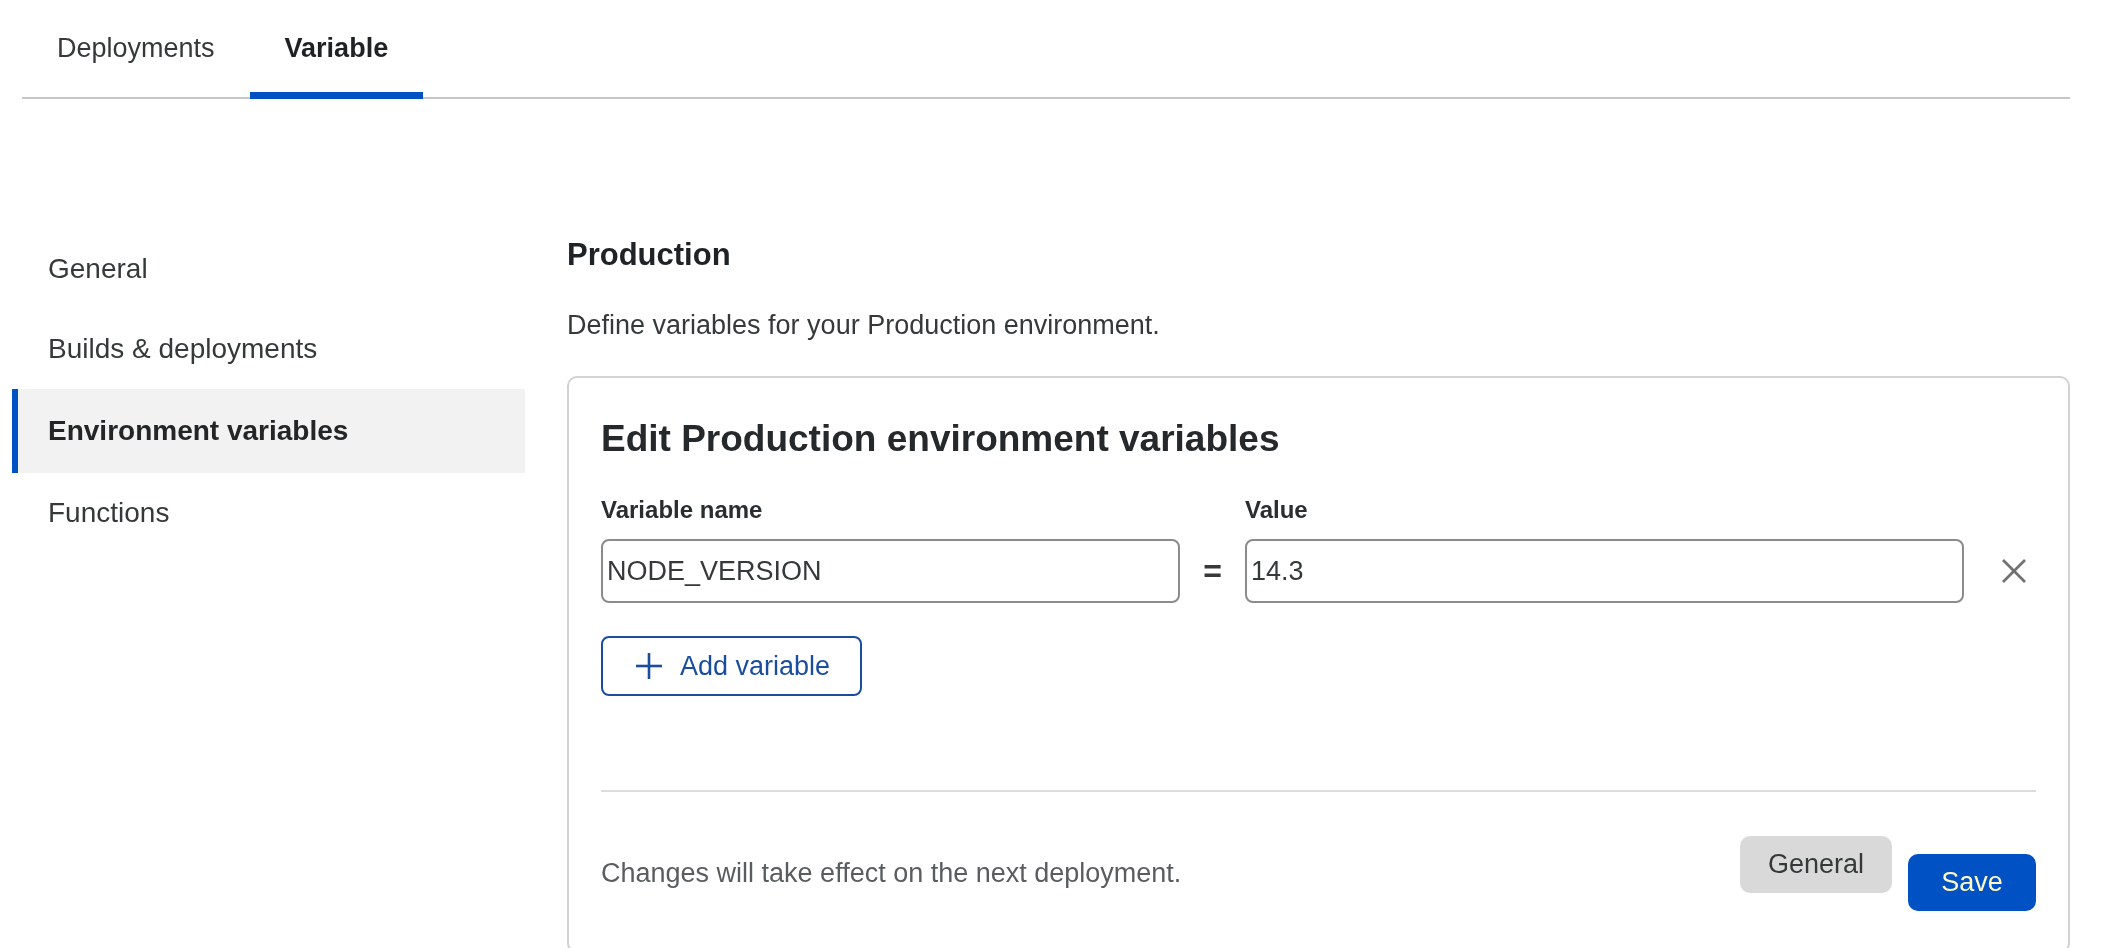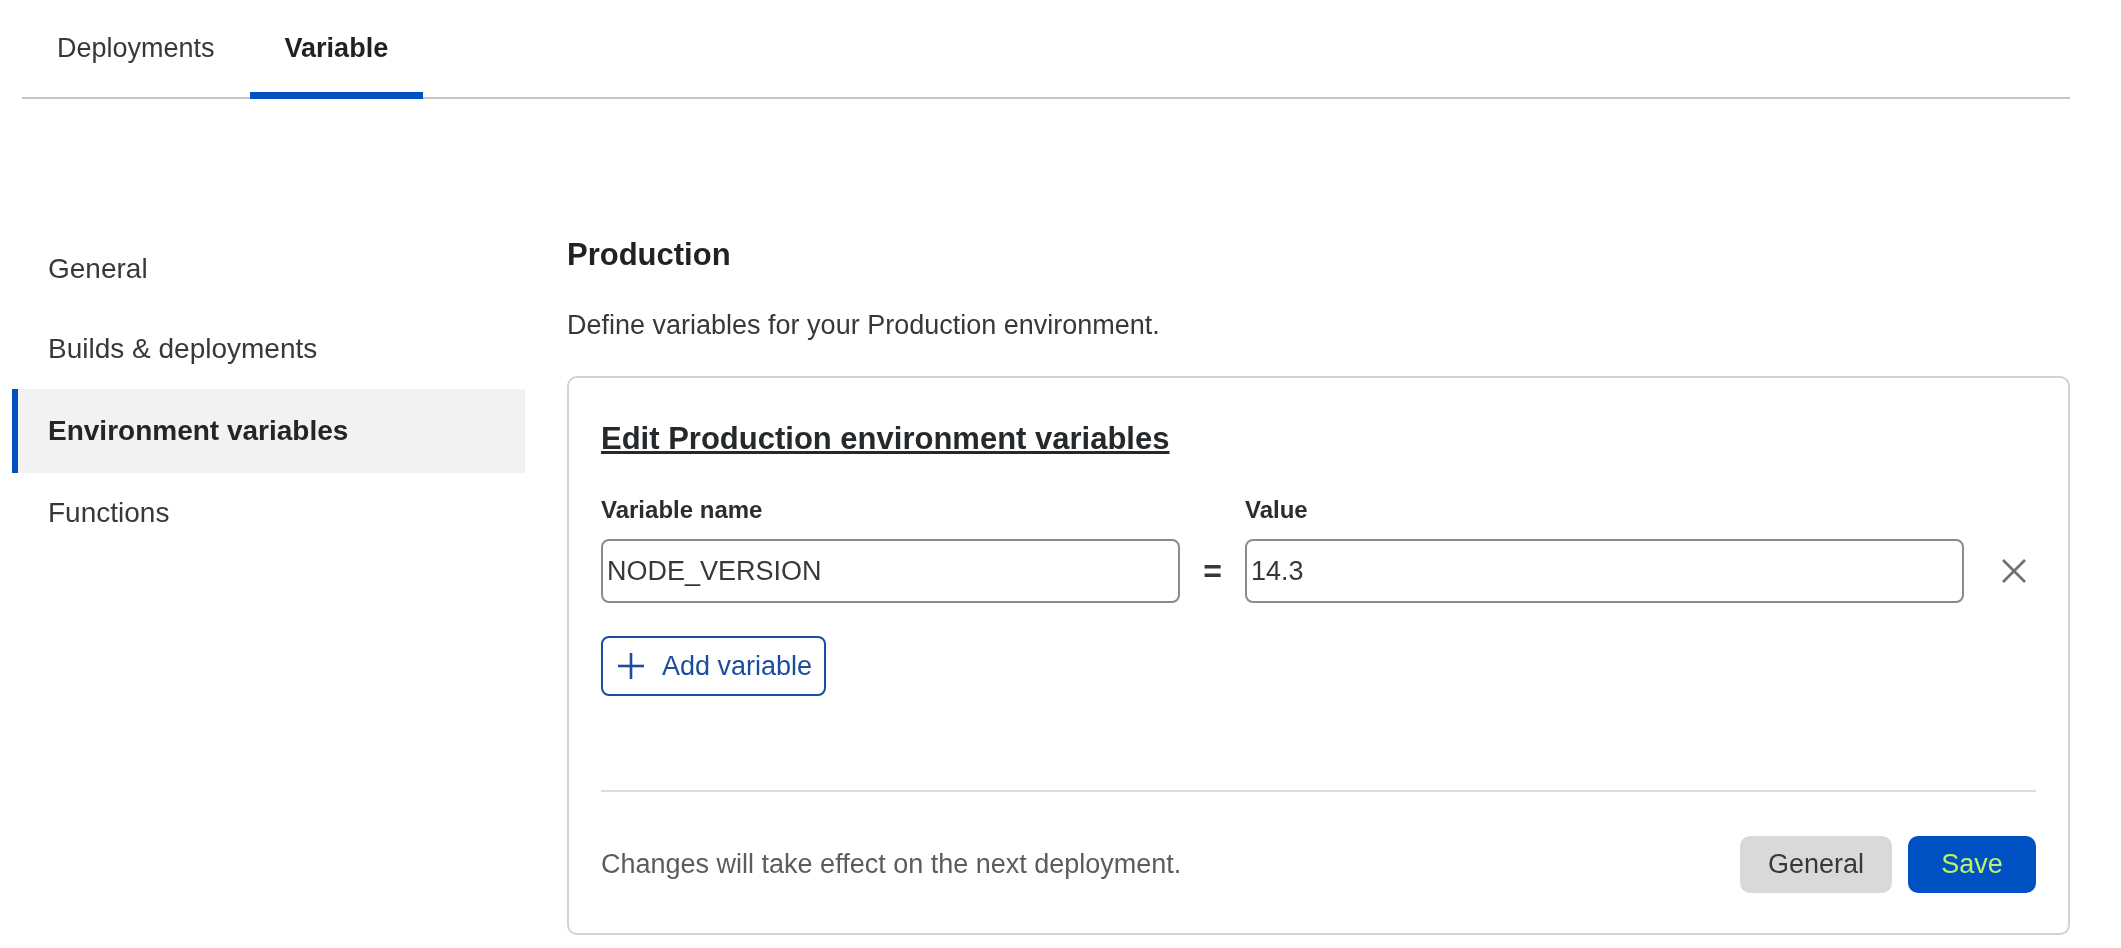--- a/index.html
+++ b/index.html
@@ -42,21 +42,21 @@
   
   .main { position:absolute; left:567px; top:237px; width:1503px; }
   .section-title { font-size:31px; line-height:36px; font-weight:700; color:#202326; }
   .section-desc { margin-top:36px; font-size:27px; line-height:32px; color:#36393a; }
 
   .card {
     margin-top:35px; width:1503px;
     border:2px solid #d2d2d2; border-radius:10px;
     padding:43px 32px 40px 32px; background:#ffffff;
   }
-  .card-title { font-size:31px; line-height:36px; font-weight:700; color:#26292b;text-decoration:underline; }
+  .card-title { font-size:37px; line-height:36px; font-weight:700; color:#26292b; }
 
   .labels { display:flex; margin-top:38px; }
   .field-label { font-size:24px; line-height:30px; font-weight:700; color:#2b2e30; }
   .field-label.name { width:644px; }
 
   .var-row { display:flex; align-items:center; margin-top:14px; }
   .input {
     height:64px; border:2px solid #8b8b8b; border-radius:8px;
     padding:0 4px; font-size:27px; color:#36393a; background:#fff;
     font-family:"Liberation Sans", "DejaVu Sans", sans-serif; outline:none;
@@ -64,38 +64,38 @@
   .name-input  { width:579px; }
   .equals      { width:65px; text-align:center; font-size:32px; font-weight:700; color:#36393a; }
   .value-input { width:719px; }
   .remove-btn {
     margin-left:28px; width:44px; height:44px; background:none; border:none;
     display:flex; align-items:center; justify-content:center; cursor:pointer; padding:0;
   }
 
   .add-btn {
     margin-top:33px; height:60px; display:inline-flex; align-items:center;
-    gap:15px; padding:0 12px; background:#ffffff;
+    gap:15px; padding:0 30px; background:#ffffff;
     border:2px solid #1b4d9e; border-radius:8px;
     font-size:27px; color:#1b4d9e; cursor:pointer;
     font-family:"Liberation Sans", "DejaVu Sans", sans-serif;
   }
 
   .divider { margin-top:94px; border:none; height:2px; background:#dcdcdc; width:100%; }
 
   .card-footer { margin-top:44px; display:flex; align-items:center; justify-content:space-between; }
   .footer-note { font-size:27px; color:#5a5d60; }
   .actions { display:flex; gap:16px; }
   .btn {
     height:57px; border:none; border-radius:10px; font-size:27px; cursor:pointer;
     font-family:"Liberation Sans", "DejaVu Sans", sans-serif;
     display:flex; align-items:center; justify-content:center;
   }
   .btn.cancel { width:152px; background:#d9d9d9; color:#36393a; }
-  .btn.save   { width:128px; background:#0051c3; color:#bef264; }
+  .btn.save   { width:128px; background:#0051c3; color:#fef9c3;margin-top:18px; }
 </style>
 </head>
 <body>
 
 <nav class="tabbar">
   <div class="tab">
     <span>Deployments</span>
   </div>
   <div class="tab active">
     <span>Variable</span>

